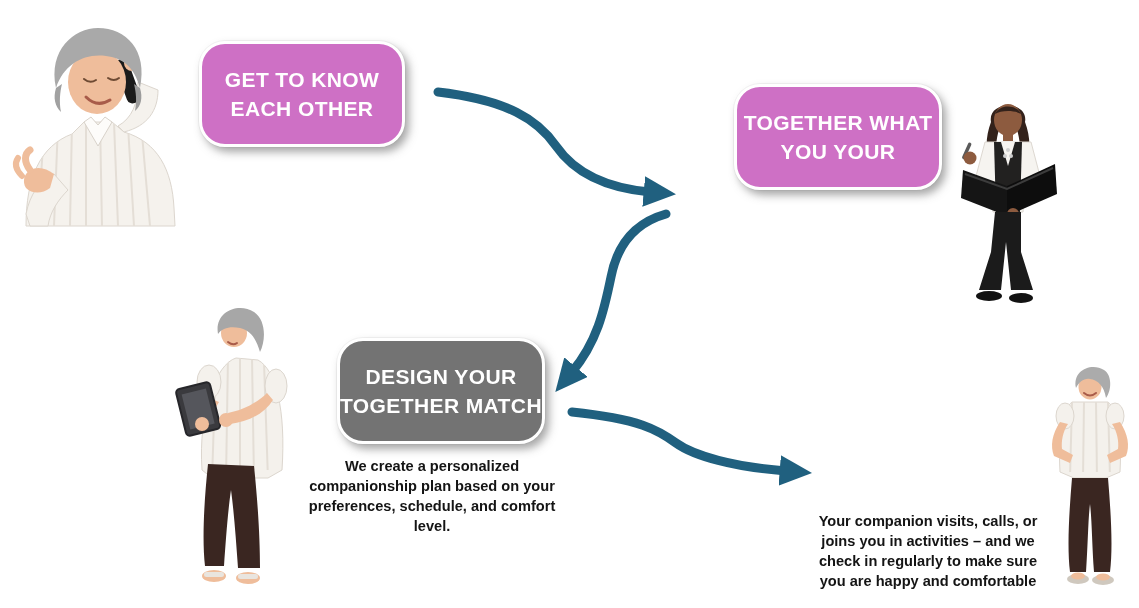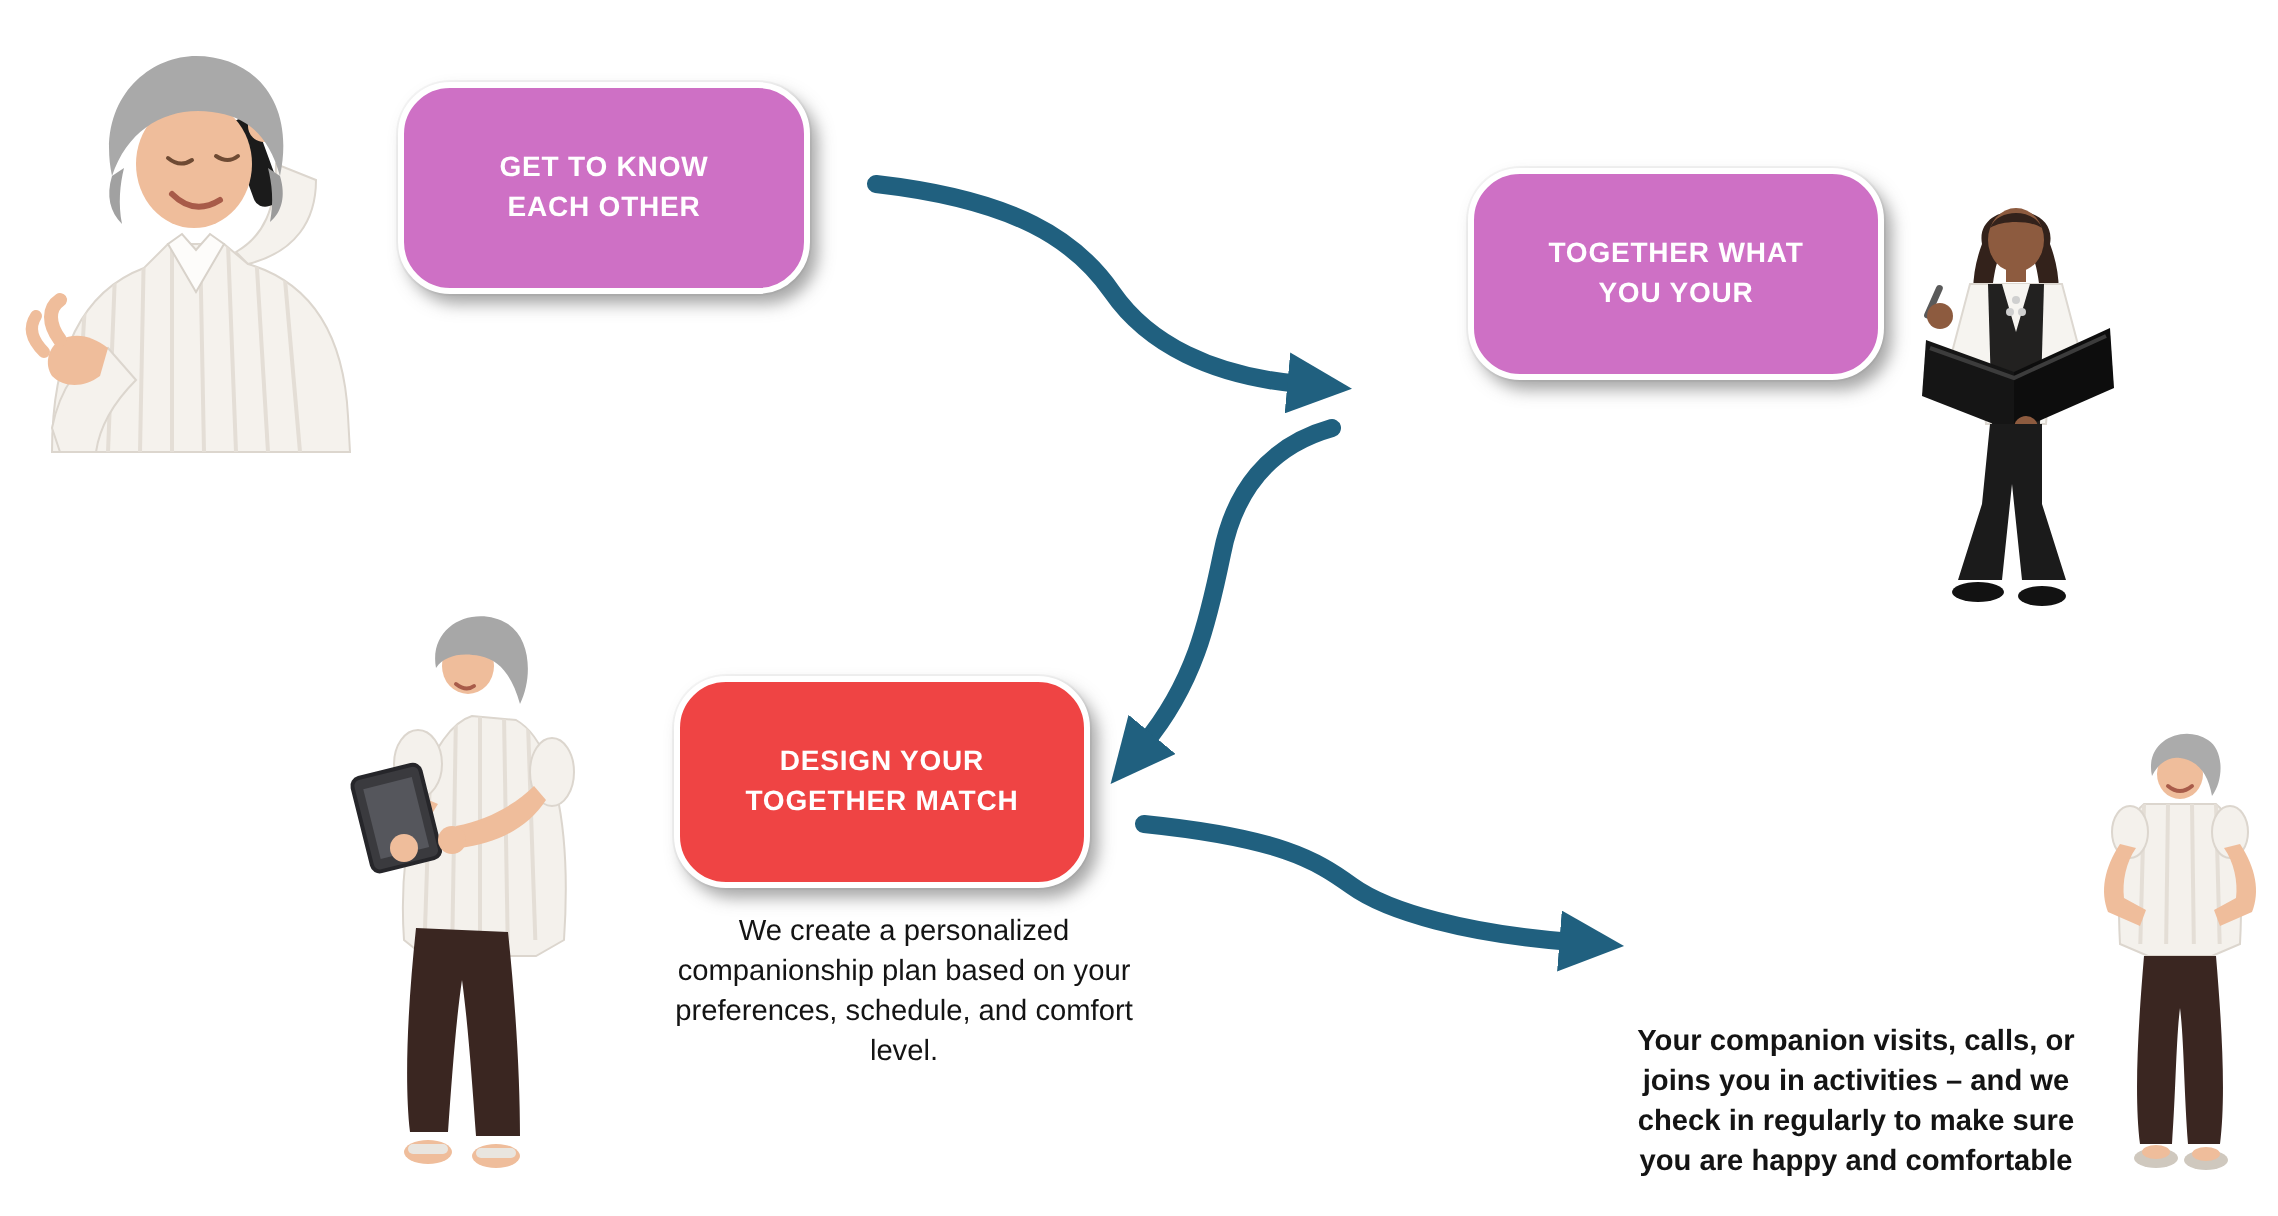--- a/index.html
+++ b/index.html
@@ -4,21 +4,21 @@
 <style>
   html,body{margin:0;padding:0;background:#fff;}
   .canvas{
     position:relative;width:1139px;height:608px;background:#fff;
     font-family:"Liberation Sans",sans-serif;overflow:hidden;
   }
   .step-box{
     position:absolute;border:3px solid #ffffff;border-radius:26px;
     box-shadow:4px 5px 8px rgba(80,80,80,.5), 0 0 0 1px rgba(0,0,0,.04);
     display:flex;flex-direction:column;align-items:center;justify-content:center;
-    text-align:center;color:#fff;font-weight:bold;font-size:14px;
+    text-align:center;color:#fff;font-weight:bold;font-size:21px;
     line-height:1.4;letter-spacing:.4px;
   }
   .step-box .line{display:block;}
   .step-desc{
     position:absolute;margin:0;text-align:center;
     font-size:14.6px;line-height:1.36;color:#141414;
   }
   .person{position:absolute;}
   .person svg{display:block;width:100%;height:100%;}
   svg{overflow:visible}
@@ -43,25 +43,25 @@
   <div class="step-box" style="left: 199px; top: 41px; width: 200px; height: 100px; background: rgb(206, 112, 197);">
     <span class="line">GET TO KNOW</span>
     <span class="line">EACH OTHER</span>
   </div>
 
   <div class="step-box" style="left: 734px; top: 84px; width: 202px; height: 100px; background: rgb(206, 112, 197);">
     <span class="line">TOGETHER WHAT</span>
     <span class="line">YOU YOUR</span>
   </div>
 
-  <div class="step-box" style="left: 337px; top: 338px; width: 202px; height: 100px; background: #ef4444;">
+  <div class="step-box" style="left: 337px; top: 338px; width: 202px; height: 100px; background: #737373;">
     <span class="line">DESIGN YOUR</span>
     <span class="line">TOGETHER MATCH</span>
   </div>
-  <p class="step-desc" style="left:328px;top:457px;width:248px;">We create a personalized companionship plan based on your preferences, schedule, and comfort level.</p>
+  <p class="step-desc" style="left:308px;top:457px;width:248px;font-weight:bold;">We create a personalized companionship plan based on your preferences, schedule, and comfort level.</p>
 
   <p class="step-desc" style="left:804px;top:512px;width:248px;font-weight:bold;">Your companion visits, calls, or joins you  in activities – and we check in regularly to make sure you are happy and comfortable</p>
 
   <div class="person" style="left:0px;top:18px;width:196px;height:208px;" role="img" aria-label="smiling-senior-woman-talking-on-phone">
     <svg viewBox="0 0 196 208">
       <defs>
         <clipPath id="p1torso">
           <path d="M26,208 C26,160 40,128 72,116 L84,104 L112,104 L124,114 C158,124 172,152 174,190 L175,208 Z"></path>
         </clipPath>
       </defs>

